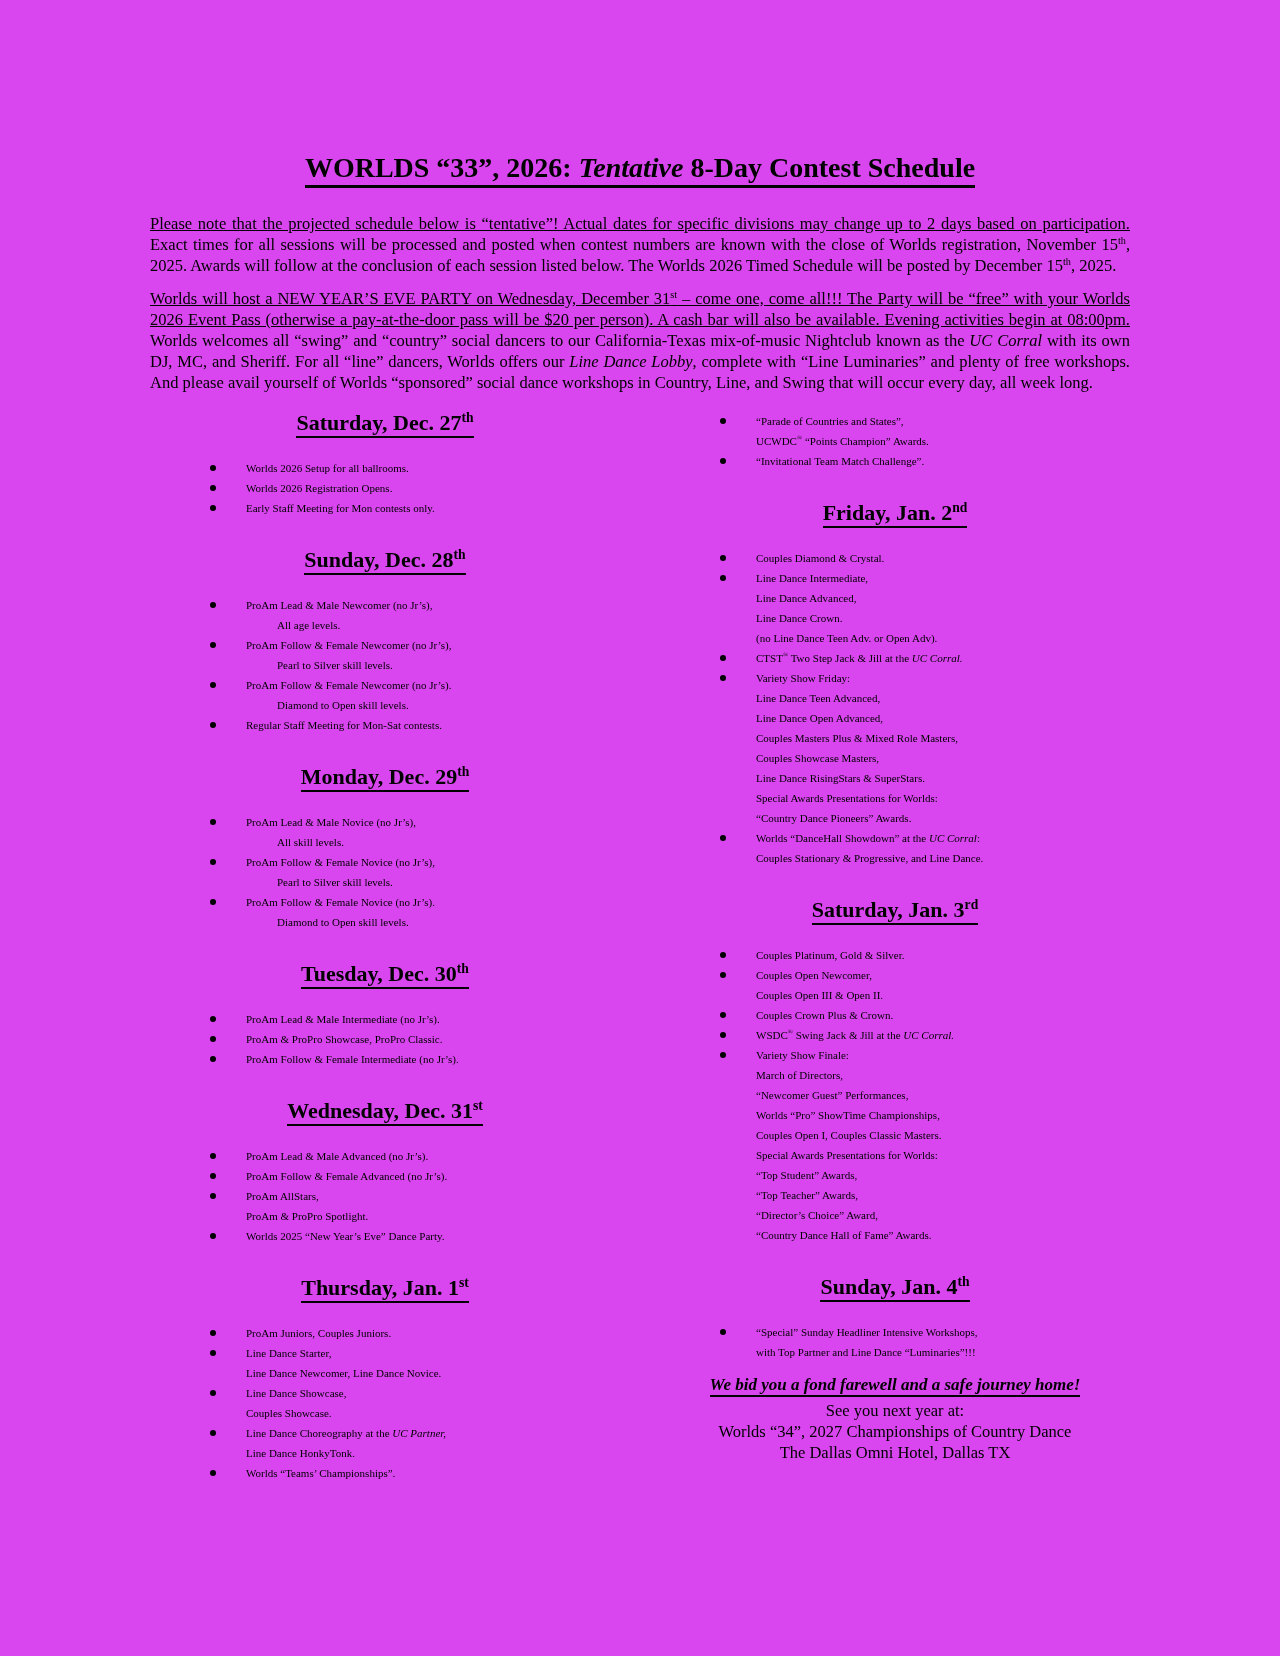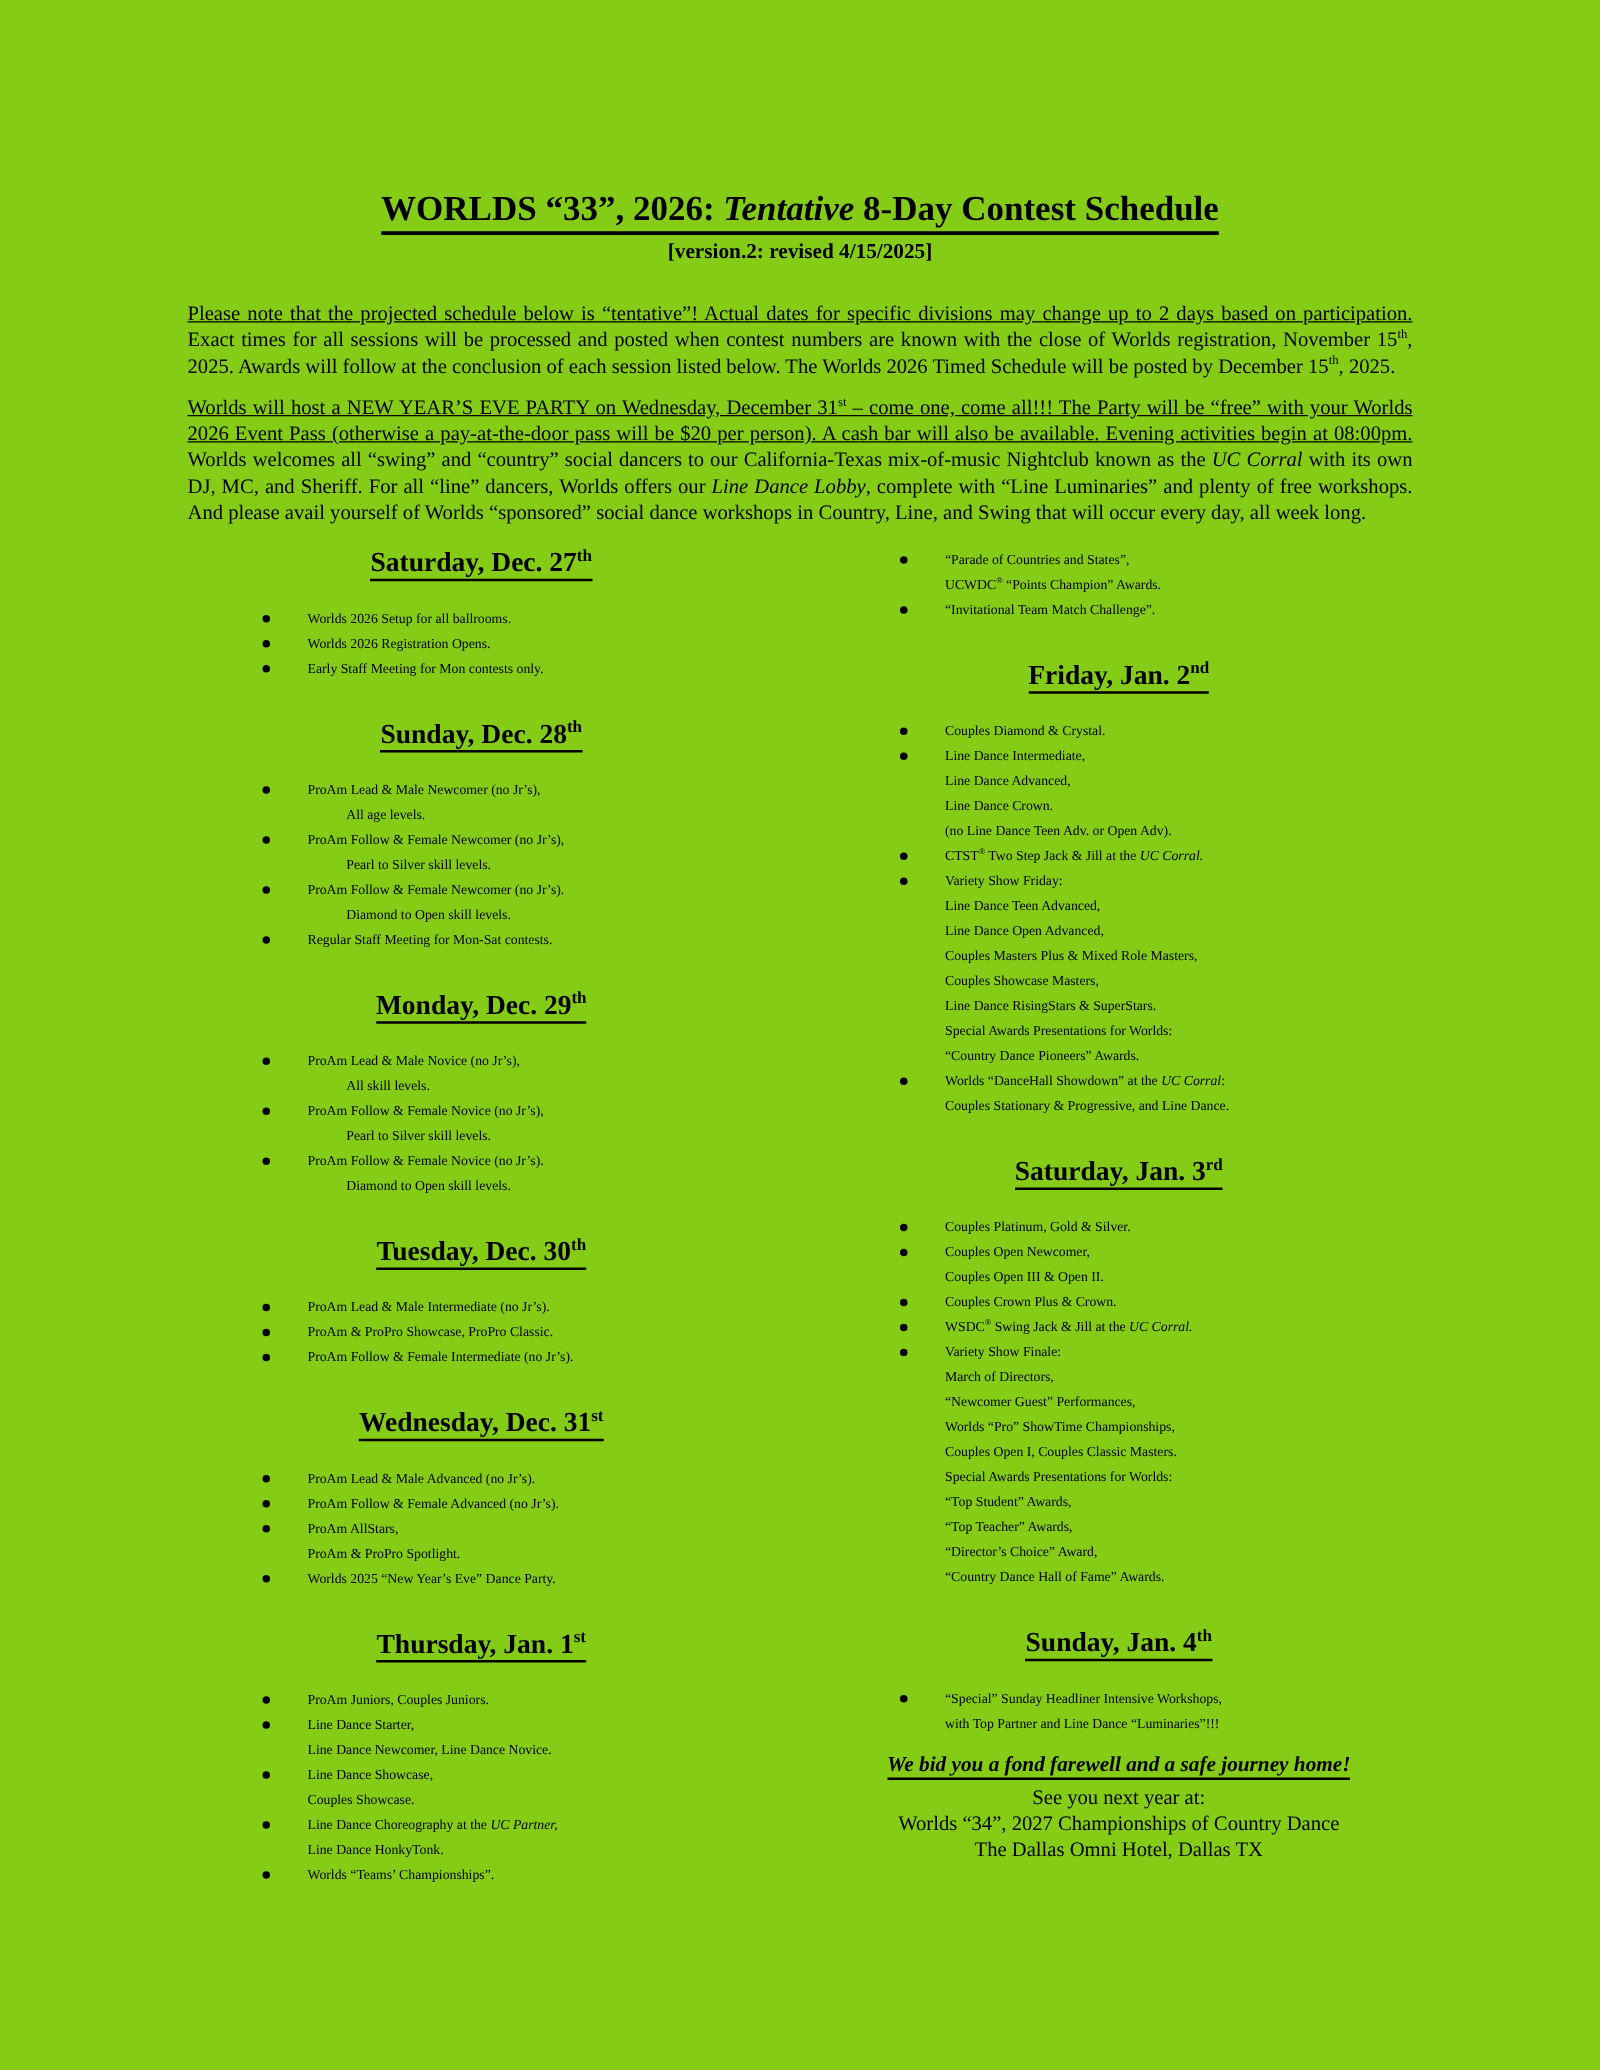--- a/index.html
+++ b/index.html
@@ -1,17 +1,17 @@
 <!DOCTYPE html>
 <html><head>
 <meta charset="utf-8">
 <style>
   html,body { margin:0; padding:0; background:#ffffff; }
   .page {
-    position:relative; width:1280px; height:1656px; background:#84cc16;
+    position:relative; width:1280px; height:1656px; background:#d946ef;
     font-family:"Liberation Serif", serif; color:#000; overflow:hidden;
     box-sizing:border-box; padding-top:152px;
   }
   .header { margin:0 150px; text-align:center; }
   h1 { font-size:28px; font-weight:bold; margin:0; line-height:32px; }
   .title-underline { border-bottom:3px solid #000; padding-bottom:2px; }
   h1 i { font-style:italic; }
   .version { font-size:17px; font-weight:bold; line-height:20px; margin-top:7px; }
 
   .intro { margin:29px 150px 0 150px; font-size:16.5px; line-height:21px; text-align:justify; }
@@ -42,21 +42,20 @@
   .farewell { font-size:17px; font-weight:bold; font-style:italic; line-height:22px; margin-bottom:4px; }
   .farewell span { border-bottom:2px solid #000; padding-bottom:1px; }
   .footer-line { line-height:21px; }
 </style>
 </head>
 <body>
 
 <div class="page">
   <div class="header">
     <h1><span class="title-underline">WORLDS “33”, 2026: <i>Tentative</i> 8-Day Contest Schedule</span></h1>
-    <div class="version">[version.2: revised 4/15/2025]</div>
   </div>
   <div class="intro">
     <p><u>Please note that the projected schedule below is “tentative”!  Actual dates for specific divisions may change up to 2 days based on participation.</u> Exact times for all sessions will be processed and posted when contest numbers are known with the close of Worlds registration, November 15<sup>th</sup>, 2025.  Awards will follow at the conclusion of each session listed below. The Worlds 2026 Timed Schedule will be posted by December 15<sup>th</sup>, 2025.</p>
     <p><u>Worlds will host a NEW YEAR’S EVE PARTY on Wednesday, December 31<sup>st</sup> – come one, come all!!!  The Party will be “free” with your Worlds 2026 Event Pass (otherwise a pay-at-the-door pass will be $20 per person).  A cash bar will also be available. Evening activities begin at 08:00pm.</u> Worlds welcomes all “swing” and “country” social dancers to our California-Texas mix-of-music Nightclub known as the <i>UC Corral</i> with its own DJ, MC, and Sheriff. For all “line” dancers, Worlds offers our <i>Line Dance Lobby</i>, complete with “Line Luminaries” and plenty of free workshops. And please avail yourself of Worlds “sponsored” social dance workshops in Country, Line, and Swing that will occur every day, all week long.</p>
   </div>
   <div class="columns">
     <div class="col" id="col-left">
         <div class="day-heading"><span>Saturday, Dec. 27<sup>th</sup></span></div>
         <ul class="bullets">
           <li>

